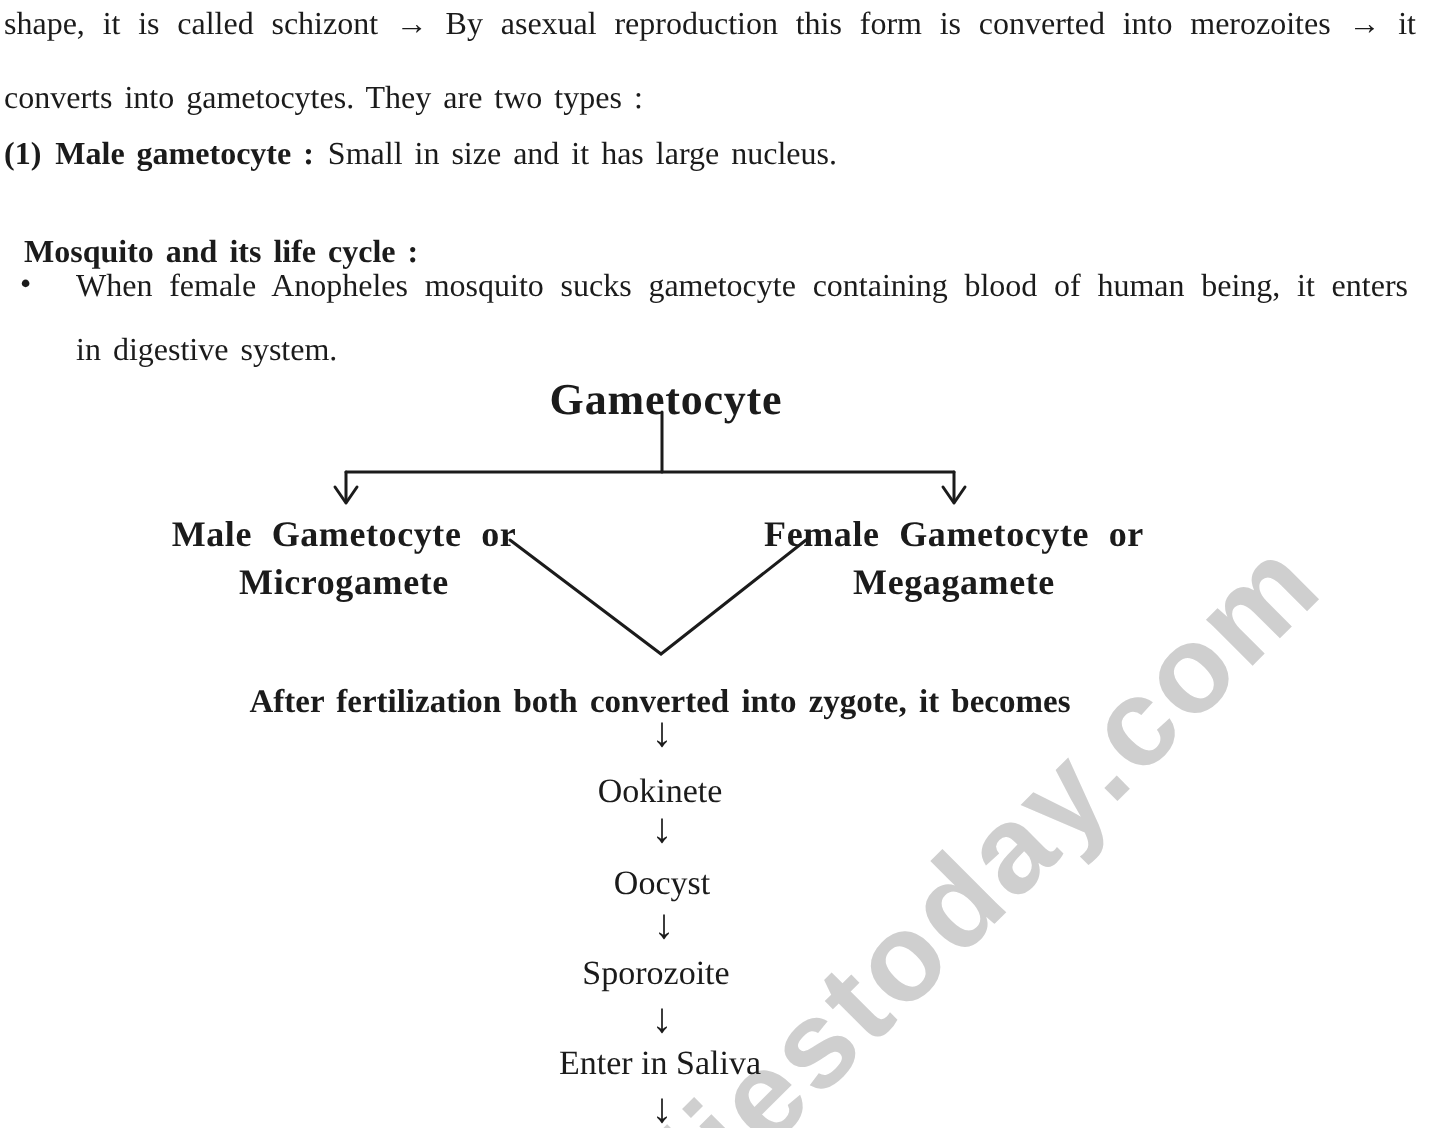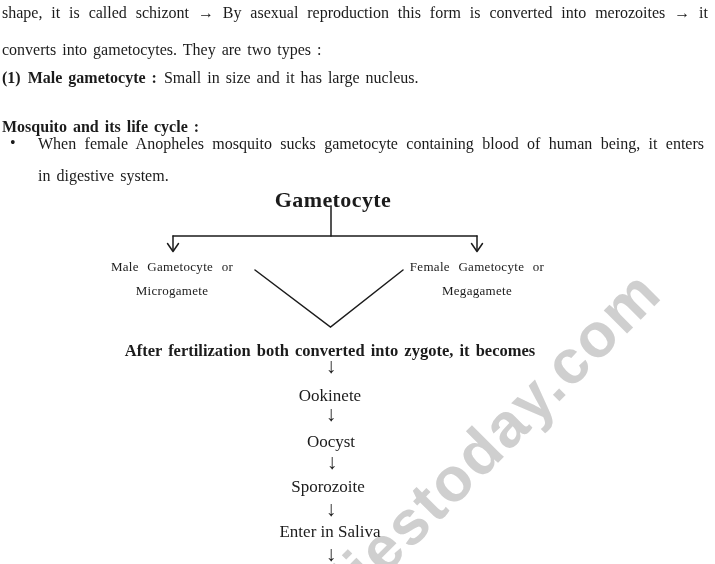--- a/index.html
+++ b/index.html
@@ -19,21 +19,21 @@
   .line{position:absolute;font-size:16px;line-height:19px;white-space:nowrap;}
   .just{white-space:normal;text-align:justify;text-align-last:justify;}
   .bold{font-weight:bold;}
   .num{font-weight:bold;margin-right:7px;}
   .term{font-weight:bold;margin-right:7px;}
   .ws{word-spacing:2px;margin-top:11px;}
   .bullet-dot{position:absolute;font-size:16px;}
   
   .dlabel{
     position:absolute;transform:translateX(-50%);text-align:center;
-    font-weight:normal;font-size:13px;line-height:24px;word-spacing:5px;
+    font-weight:bold;font-size:18px;line-height:24px;word-spacing:5px;
     letter-spacing:.3px;white-space:nowrap;
   }
   .root-label{position:absolute;transform:translateX(-50%);font-weight:bold;
     font-size:22px;letter-spacing:.4px;white-space:nowrap;}
   .flow-item{position:absolute;transform:translateX(-50%);font-size:17px;white-space:nowrap;}
   .note{position:absolute;font-size:16.5px;word-spacing:2px;white-space:nowrap;}
   .fert{position:absolute;transform:translateX(-50%);font-size:16.5px;word-spacing:2px;white-space:nowrap;font-weight:bold;}
   .arrow-glyph{position:absolute;transform:translateX(-50%);font-size:21px;line-height:21px;}
   svg.connectors{position:absolute;left:0;top:0;pointer-events:none;}
 </style>
@@ -42,21 +42,21 @@
 
 <div class="page">
 
   <div class="watermark">studiestoday.com</div>
 
   <div class="line just" style="left:2px;top:3px;width:706px">shape, it is called schizont → By asexual reproduction this form is converted into merozoites → it</div>
   <div class="line ws" style="left:2px;top:29px">converts into gametocytes. They are two types :</div>
 
   <div class="line ws" style="left:2px;top:57px"><span class="num">(1)</span><span class="term">Male gametocyte :</span><span>Small in size and it has large nucleus.</span></div>
 
-  <div class="line bold ws" style="left:2px;top:106px">Mosquito and its life cycle :</div>
+  <div class="line bold ws" style="left:12px;top:106px">Mosquito and its life cycle :</div>
 
   <div class="bullet-dot" style="left:10px;top:134px">•</div>
   <div class="line ws" style="left:38px;top:155px">in digestive system.</div>
   <div class="line just" style="left:38px;top:134px;width:666px">When female Anopheles mosquito sucks gametocyte containing blood of human being, it enters</div>
 
   <svg class="connectors" width="715" height="564" viewBox="0 0 715 564">
     <g stroke="#1b1b1b" stroke-width="1.5" fill="none" stroke-linecap="round">
       <path d="M331 206 L331 236"></path>
       <path d="M173 236 L477 236"></path>
       <path d="M173 236 L173 250"></path>

